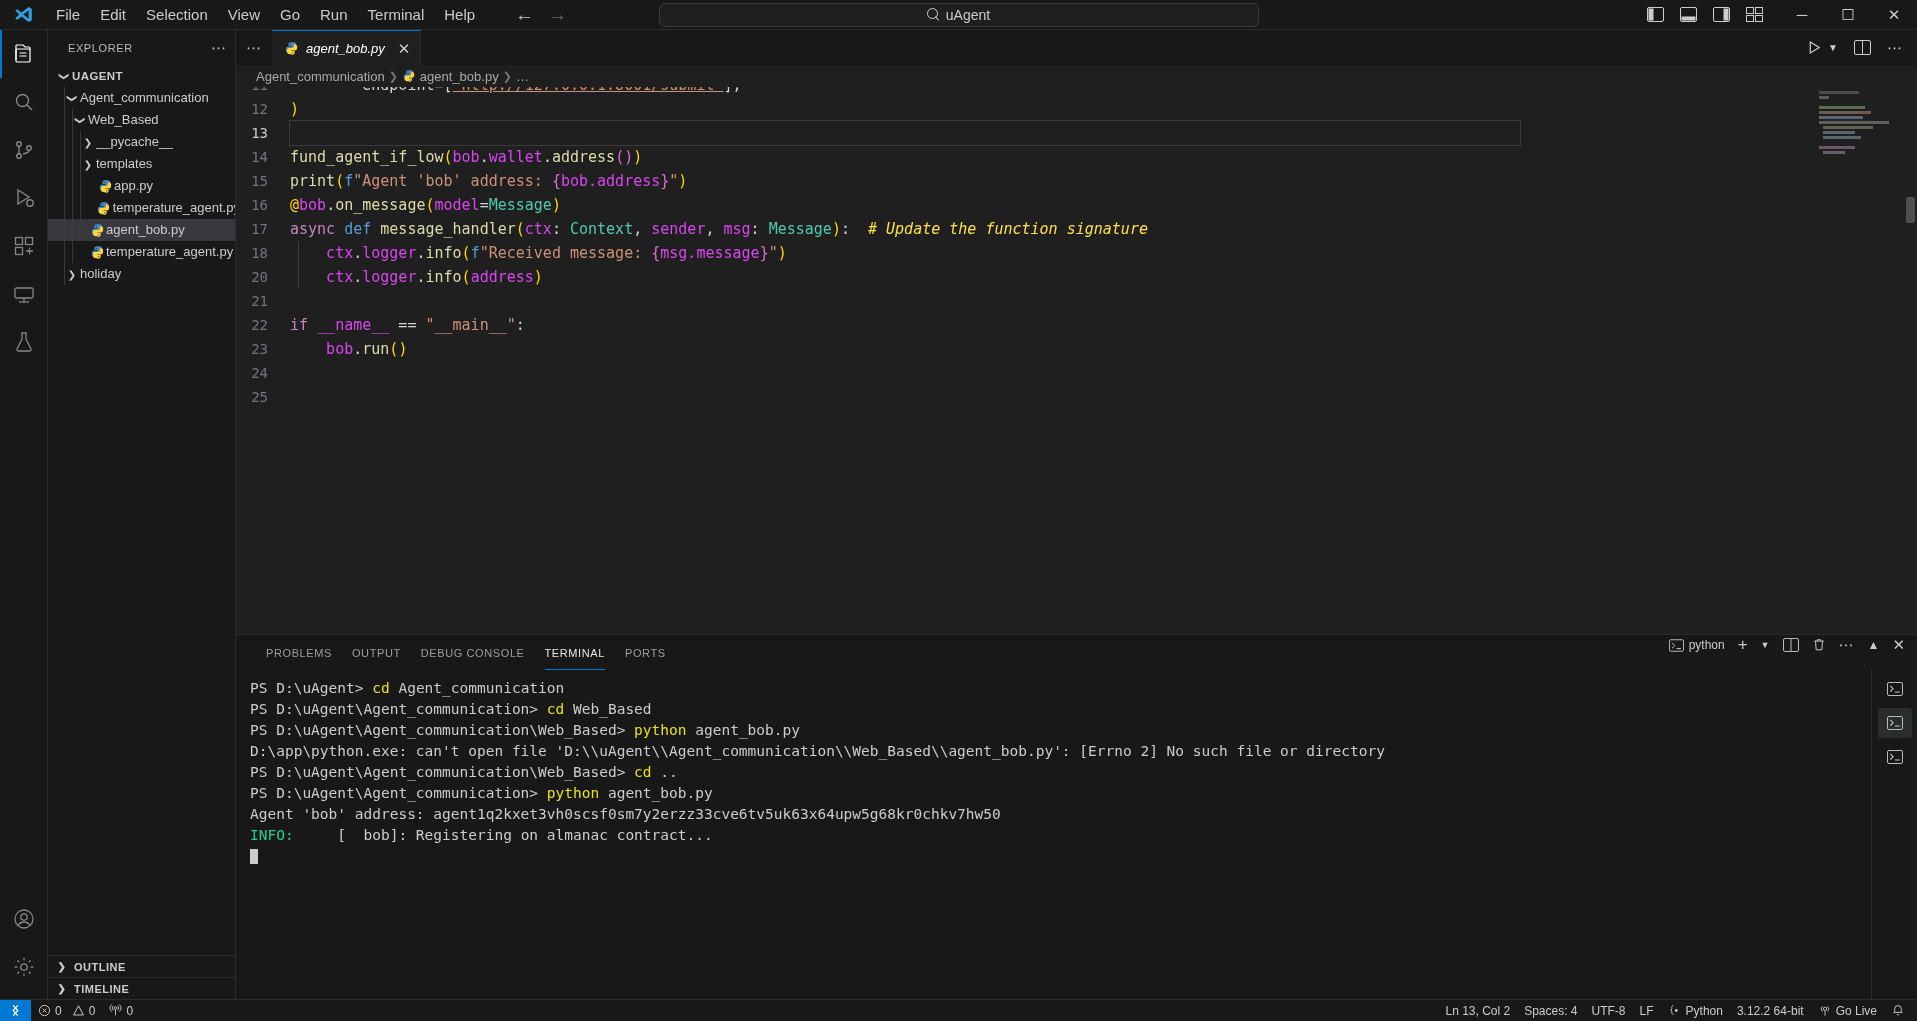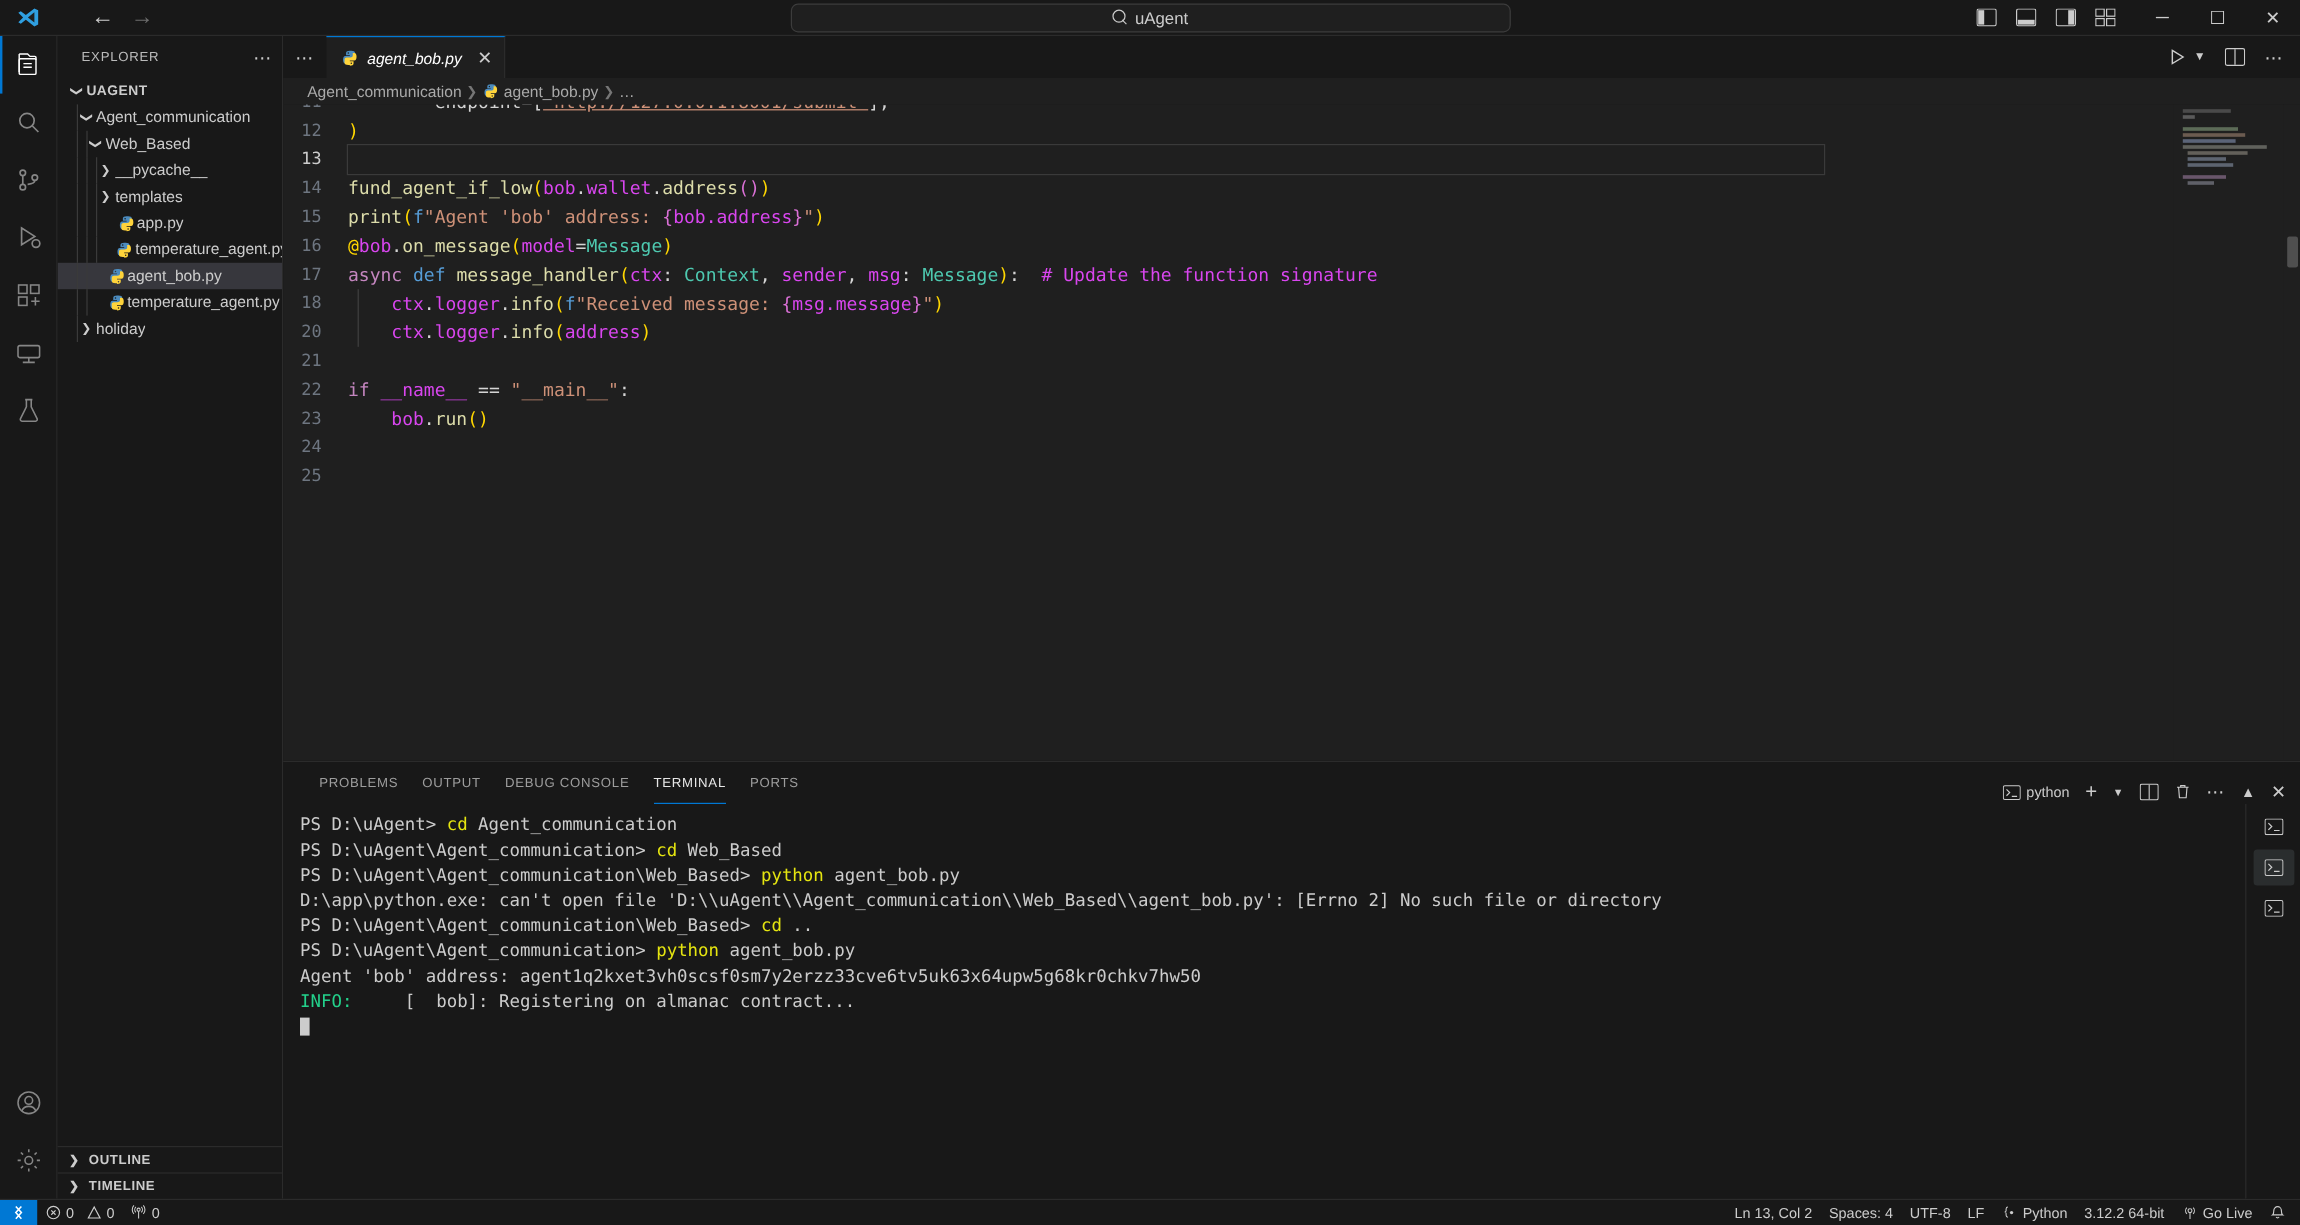--- a/index.html
+++ b/index.html
@@ -141,36 +141,36 @@
   .guide { display: inline-block; width: 0; border-left: 1px solid #404040; height: 24px;
            position: absolute; left: 8px; top: 0; }
 
   
   .t-kw   { color: #c586c0; }
   .t-kw2  { color: #569cd6; }
   .t-fn   { color: #dcdcaa; }
   .t-var  { color: #d946ef; }
   .t-cls  { color: #4ec9b0; }
   .t-str  { color: #ce9178; }
-  .t-com  { color: #d946ef; }
+  .t-com  { color: #fde047; font-style: italic; }
   .t-p1   { color: #ffd700; }
   .t-p2   { color: #da70d6; }
   .t-plain{ color: #d4d4d4; }
   .t-link { color: #ce9178; text-decoration: underline; }
 
   .minimap {
     width: 92px; flex: 0 0 92px; position: relative; background: #1f1f1f;
   }
   .mm-block { position: absolute; }
   .overview-ruler { width: 14px; flex: 0 0 14px; background: #1f1f1f; position: relative; }
   .editor-scroll-tick { position:absolute; right:2px; width: 9px; height: 26px; background:#4f4f4f; border-radius:2px;}
 
   
   .panel { flex: 0 0 365px; height: 365px; background: #181818; display: flex; flex-direction: column; border-top: 1px solid #2b2b2b; }
-  .panel-header { height: 35px; flex: 0 0 35px; display: flex; align-items: flex-end; padding-left: 20px; }
+  .panel-header { height: 35px; flex: 0 0 35px; display: flex; align-items: flex-start; padding-left: 20px; }
   .ptab {
     font-size: 11px; letter-spacing: .6px; text-transform: uppercase;
     color: #9d9d9d; padding: 0 10px; height: 35px; display: flex; align-items: center;
     position: relative;
   }
   .ptab.active { color: #e7e7e7; }
   .ptab.active::after {
     content: ""; position: absolute; left: 10px; right: 10px; bottom: 0; height: 1px; background: #0078d4;
   }
   .panel-actions { margin-left: auto; display: flex; align-items: center; gap: 13px; padding-right: 12px; color: #cccccc; font-size: 14px; }
@@ -206,20 +206,30 @@
 <body>
 
 <div class="app">
 
   <div class="titlebar">
     <div class="vscode-logo">
       <svg width="19" height="19" viewBox="0 0 24 24">
         <path d="M18.5 2.5 L22.5 4.6 L22.5 19.4 L18.5 21.5 L9.5 14.6 L4.2 18.6 L1.6 17 L6.6 12 L1.6 7 L4.2 5.4 L9.5 9.4 Z" fill="#2f9fe0"></path>
         <path d="M18.5 6.6 L18.5 17.4 L11.7 12 Z" fill="#1f1f1f"></path>
       </svg>
+    </div>
+    <div class="menu">
+      <div class="menu-item">File</div>
+      <div class="menu-item">Edit</div>
+      <div class="menu-item">Selection</div>
+      <div class="menu-item">View</div>
+      <div class="menu-item">Go</div>
+      <div class="menu-item">Run</div>
+      <div class="menu-item">Terminal</div>
+      <div class="menu-item">Help</div>
     </div>
     <div class="navbtns">
       <div class="navbtn">←</div>
       <div class="navbtn dim">→</div>
     </div>
     <div class="cmdcenter">
       <span class="search-glyph"></span>
       <span>uAgent</span>
     </div>
     <div class="title-right">

